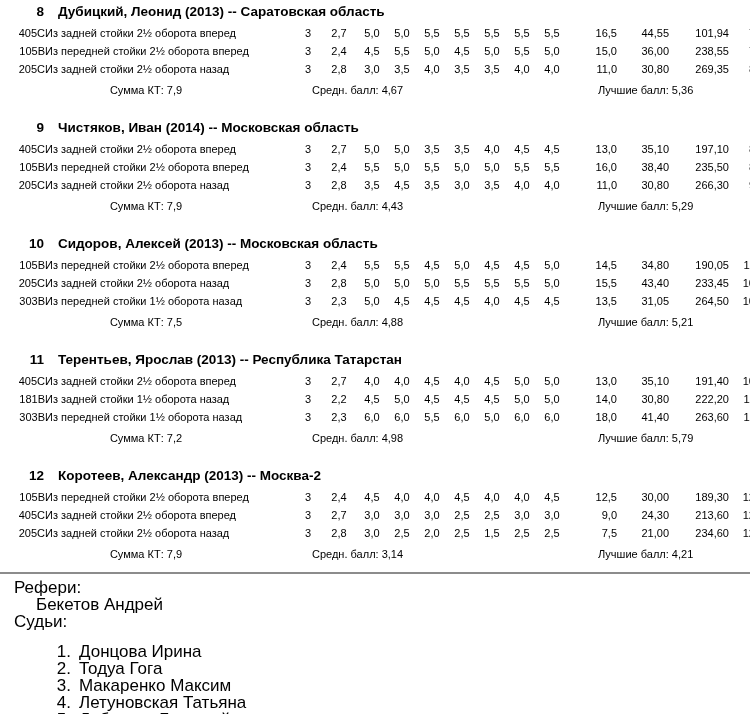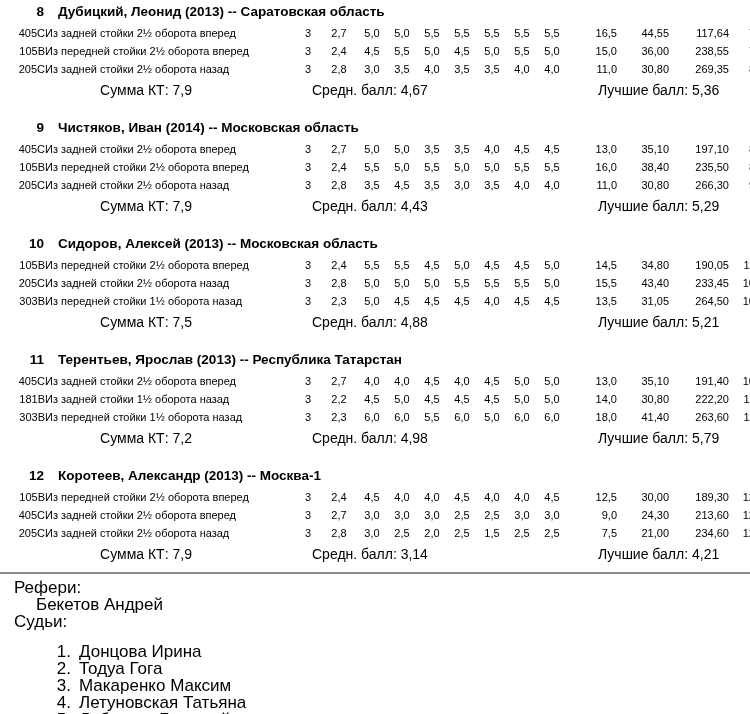--- a/index.html
+++ b/index.html
@@ -67,21 +67,21 @@
   .c-judge     { width: 30px;  text-align: center; }
   .c-sum       { width: 50px;  text-align: right; padding-right: 12px; }
   .c-points    { width: 52px;  text-align: right; padding-right: 12px; }
   .c-total     { width: 60px;  text-align: right; padding-right: 10px; }
   .c-place     { width: 26px;  text-align: right; padding-right: 8px; }
 
   .summary {
     display: flex;
     height: 24px;
     line-height: 24px;
-    font-size: 14px;
+    font-size: 11px;
     white-space: nowrap;
   }
   .summary .s-dd   { width: 292px; text-align: center; }
   .summary .s-avg  { width: 250px; text-align: left; padding-left: 20px;}
   .summary .s-best { flex: 1; text-align: left; padding-left: 36px;}
 
   .block-gap { height: 14px; }
 
   
   .rule {
@@ -133,21 +133,21 @@
               <td class="c-dd">2,7</td>
               <td class="c-judge">5,0</td>
               <td class="c-judge">5,0</td>
               <td class="c-judge">5,5</td>
               <td class="c-judge">5,5</td>
               <td class="c-judge">5,5</td>
               <td class="c-judge">5,5</td>
               <td class="c-judge">5,5</td>
               <td class="c-sum">16,5</td>
               <td class="c-points">44,55</td>
-              <td class="c-total">117,64</td>
+              <td class="c-total">101,94</td>
               <td class="c-place">7</td>
             </tr>
             <tr>
               <td class="c-code">105B</td>
               <td class="c-desc">Из передней стойки 2½ оборота вперед</td>
               <td class="c-height">3</td>
               <td class="c-dd">2,4</td>
               <td class="c-judge">4,5</td>
               <td class="c-judge">5,5</td>
               <td class="c-judge">5,0</td>
@@ -383,21 +383,21 @@
         <div class="summary">
           <div class="s-dd"><span>Сумма КТ:</span> <span>7,2</span></div>
           <div class="s-avg"><span>Средн. балл:</span> <span>4,98</span></div>
           <div class="s-best"><span>Лучшие балл:</span> <span>5,79</span></div>
         </div>
       </div>
       <div class="block-gap"></div>
       <div class="athlete">
         <div class="athlete-header">
           <span class="athlete-rank">12</span>
-          <span class="athlete-name">Коротеев, Александр (2013) -- Москва-1</span>
+          <span class="athlete-name">Коротеев, Александр (2013) -- Москва-2</span>
         </div>
         <table class="dives">
           <tbody>
             <tr>
               <td class="c-code">105B</td>
               <td class="c-desc">Из передней стойки 2½ оборота вперед</td>
               <td class="c-height">3</td>
               <td class="c-dd">2,4</td>
               <td class="c-judge">4,5</td>
               <td class="c-judge">4,0</td>

